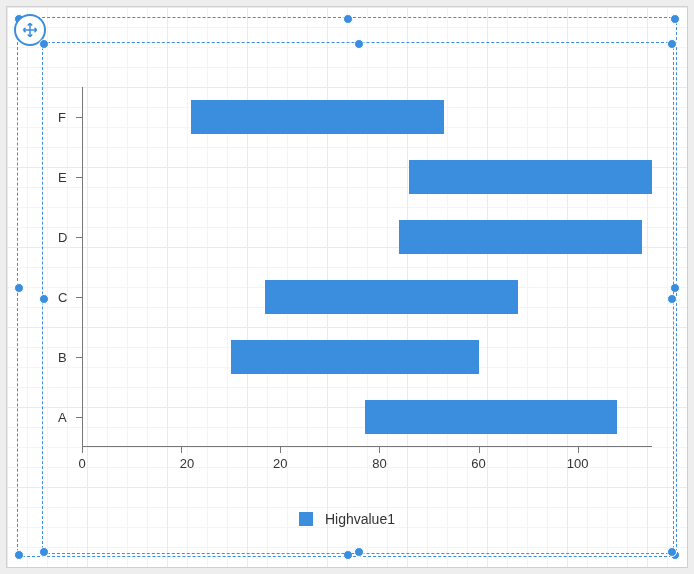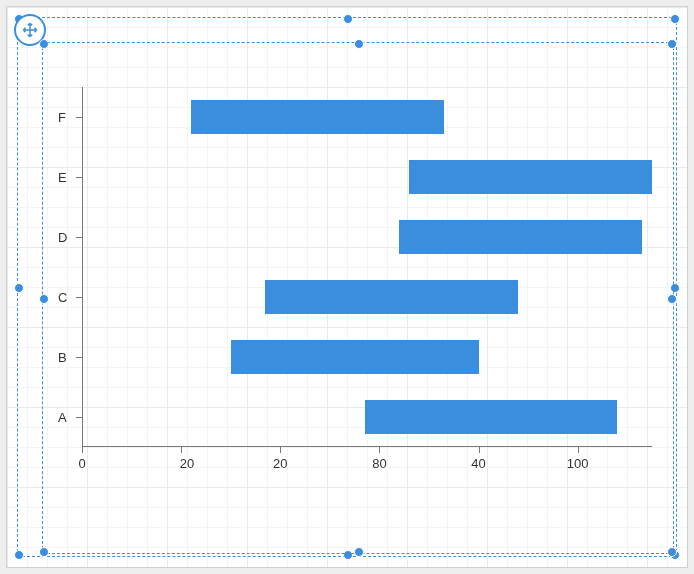--- a/index.html
+++ b/index.html
@@ -78,21 +78,21 @@
     <div class="axis-x"></div>
   <div class="tick-x" style="left: 0px;"></div>
       <div class="tick-x-label" style="left: 0px;">0</div>
       <div class="tick-x" style="left: 99.1304px;"></div>
       <div class="tick-x-label" style="left: 105px;">20</div>
       <div class="tick-x" style="left: 198.261px;"></div>
       <div class="tick-x-label" style="left: 198.261px;">20</div>
       <div class="tick-x" style="left: 297.391px;"></div>
       <div class="tick-x-label" style="left: 297.391px;">80</div>
       <div class="tick-x" style="left: 396.522px;"></div>
-      <div class="tick-x-label" style="left: 396.522px;">40</div>
+      <div class="tick-x-label" style="left: 396.522px;">60</div>
       <div class="tick-x" style="left: 495.652px;"></div>
       <div class="tick-x-label" style="left: 495.652px;">100</div>
       <div class="tick-y" style="top: 30px;"></div>
       <div class="tick-y-label" style="top: 30px;">F</div>
       <div class="bar" style="left: 109.043px; width: 252.783px; top: 13px;"></div>
       <div class="tick-y" style="top: 90px;"></div>
       <div class="tick-y-label" style="top: 90px;">E</div>
       <div class="bar" style="left: 327.13px; width: 242.87px; top: 73px;"></div>
       <div class="tick-y" style="top: 150px;"></div>
       <div class="tick-y-label" style="top: 150px;">D</div>
@@ -101,14 +101,18 @@
       <div class="tick-y-label" style="top: 210px;">C</div>
       <div class="bar" style="left: 183.391px; width: 252.783px; top: 193px;"></div>
       <div class="tick-y" style="top: 270px;"></div>
       <div class="tick-y-label" style="top: 270px;">B</div>
       <div class="bar" style="left: 148.696px; width: 247.826px; top: 253px;"></div>
       <div class="tick-y" style="top: 330px;"></div>
       <div class="tick-y-label" style="top: 330px;">A</div>
       <div class="bar" style="left: 282.522px; width: 252.783px; top: 313px;"></div>
     </div>
 
+  <div class="legend">
+    <span class="legend-swatch"></span>
+    <span class="legend-label">Highvalue1</span>
+  </div>
 
 </div>
 
 </body></html>

